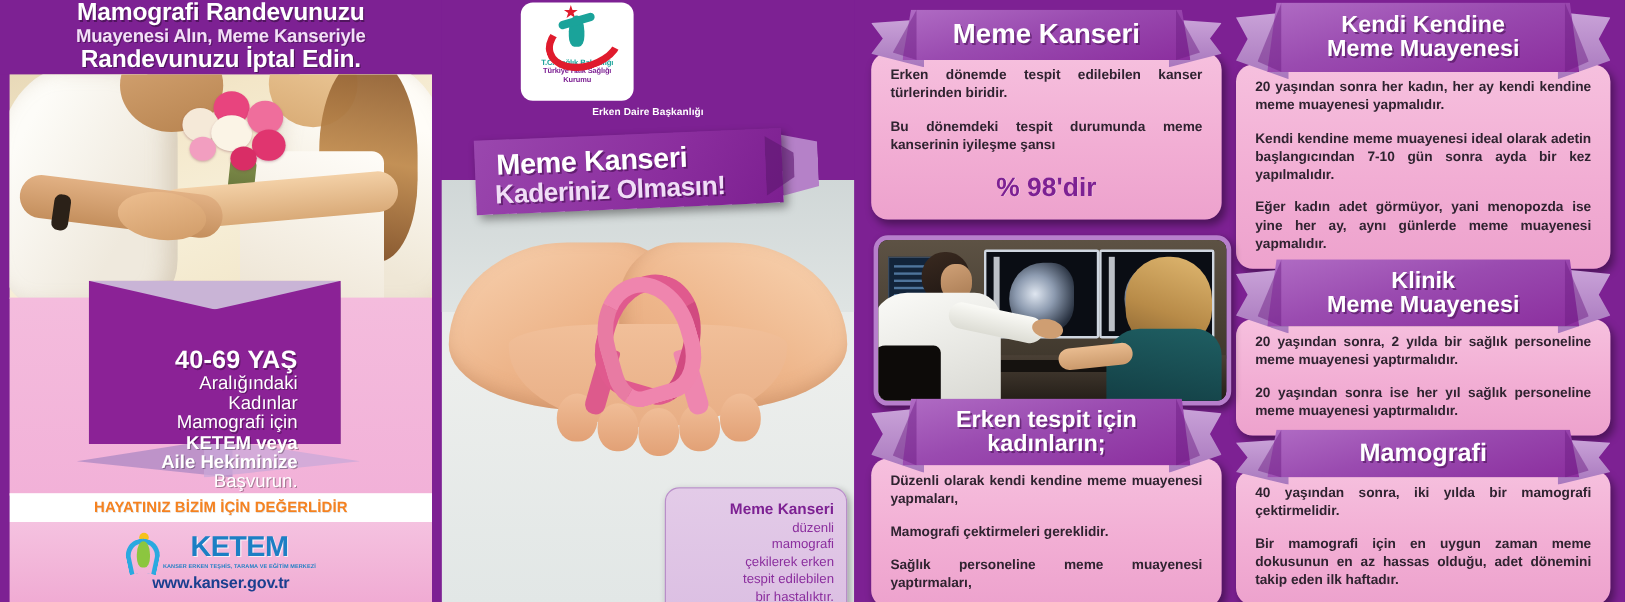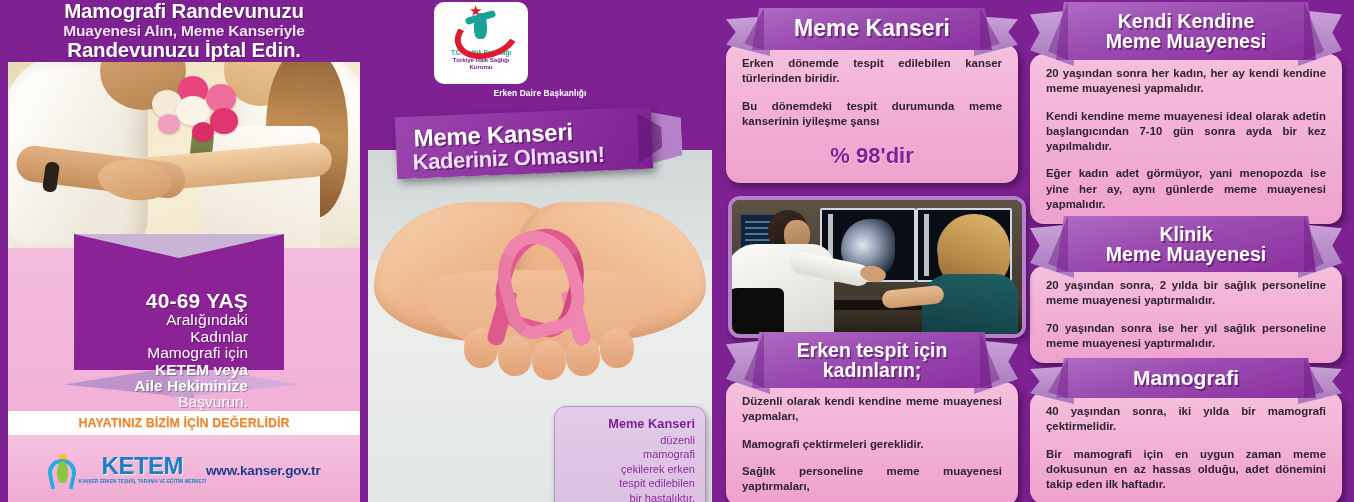--- a/index.html
+++ b/index.html
@@ -64,21 +64,21 @@
   .ab-big{font-size:21px;font-weight:bold;letter-spacing:.2px;}
   .ab-n{font-size:15.5px;font-weight:normal;}
   .ab-b{font-size:15.5px;font-weight:bold;}
   #lp-pinkstrip{position:absolute;left:8px;top:248px;width:352px;height:165px;
       background:linear-gradient(180deg,#f4bcdd,#f2b1d8);}
   #lp-slogan{position:absolute;left:8px;top:411px;width:352px;height:24px;background:#ffffff;
       display:flex;align-items:center;justify-content:center;z-index:5;}
   #lp-slogan span{font-size:12.4px;font-weight:bold;color:#f58220;letter-spacing:.1px;
       text-shadow:.5px .5px 0 rgba(0,0,0,.12);}
   #lp-logobox{position:absolute;left:8px;top:435px;width:352px;height:67px;
-      background:linear-gradient(180deg,#f5c2e0,#f0abd3);display:flex;flex-direction:row;
+      background:linear-gradient(180deg,#f5c2e0,#f0abd3);display:flex;flex-direction:column;
       align-items:center;justify-content:center;z-index:5;}
   .ketem-row{display:flex;align-items:center;gap:3px;}
   .ketem-fig{position:relative;width:28px;height:30px;}
   .kf-dot{position:absolute;left:11px;top:0;width:8px;height:8px;border-radius:50%;background:#f6c21c;}
   .kf-arcL{position:absolute;left:0;top:6px;width:13px;height:24px;border-left:4px solid #2aa9e0;
       border-top:4px solid #2aa9e0;border-radius:14px 0 0 0;transform:rotate(-12deg);}
   .kf-arcR{position:absolute;right:0;top:6px;width:13px;height:24px;border-right:4px solid #2aa9e0;
       border-top:4px solid #2aa9e0;border-radius:0 14px 0 0;transform:rotate(12deg);}
   .kf-body{position:absolute;left:9px;top:7px;width:11px;height:22px;border-radius:50% 50% 40% 40%;
       background:#8cc63f;}
@@ -462,21 +462,21 @@
         <div class="cbn-body"></div>
         <div class="cbn-foldL"></div>
         <div class="cbn-foldR"></div>
         <div class="cbn-title">
           <span>Klinik</span>
           <span>Meme Muayenesi</span>
         </div>
       </div>
       <div class="card-body">
         <p>20 yaşından sonra, 2 yılda bir sağlık personeline meme muayenesi yaptırmalıdır.</p>
-        <p>70 yaşından sonra ise her yıl sağlık personeline meme muayenesi yaptırmalıdır.</p>
+        <p>20 yaşından sonra ise her yıl sağlık personeline meme muayenesi yaptırmalıdır.</p>
       </div>
     </div>
 
     <div class="card" id="card-mg">
       <div class="card-banner">
         <div class="cbn-wingL"></div>
         <div class="cbn-wingR"></div>
         <div class="cbn-body"></div>
         <div class="cbn-foldL"></div>
         <div class="cbn-foldR"></div>

